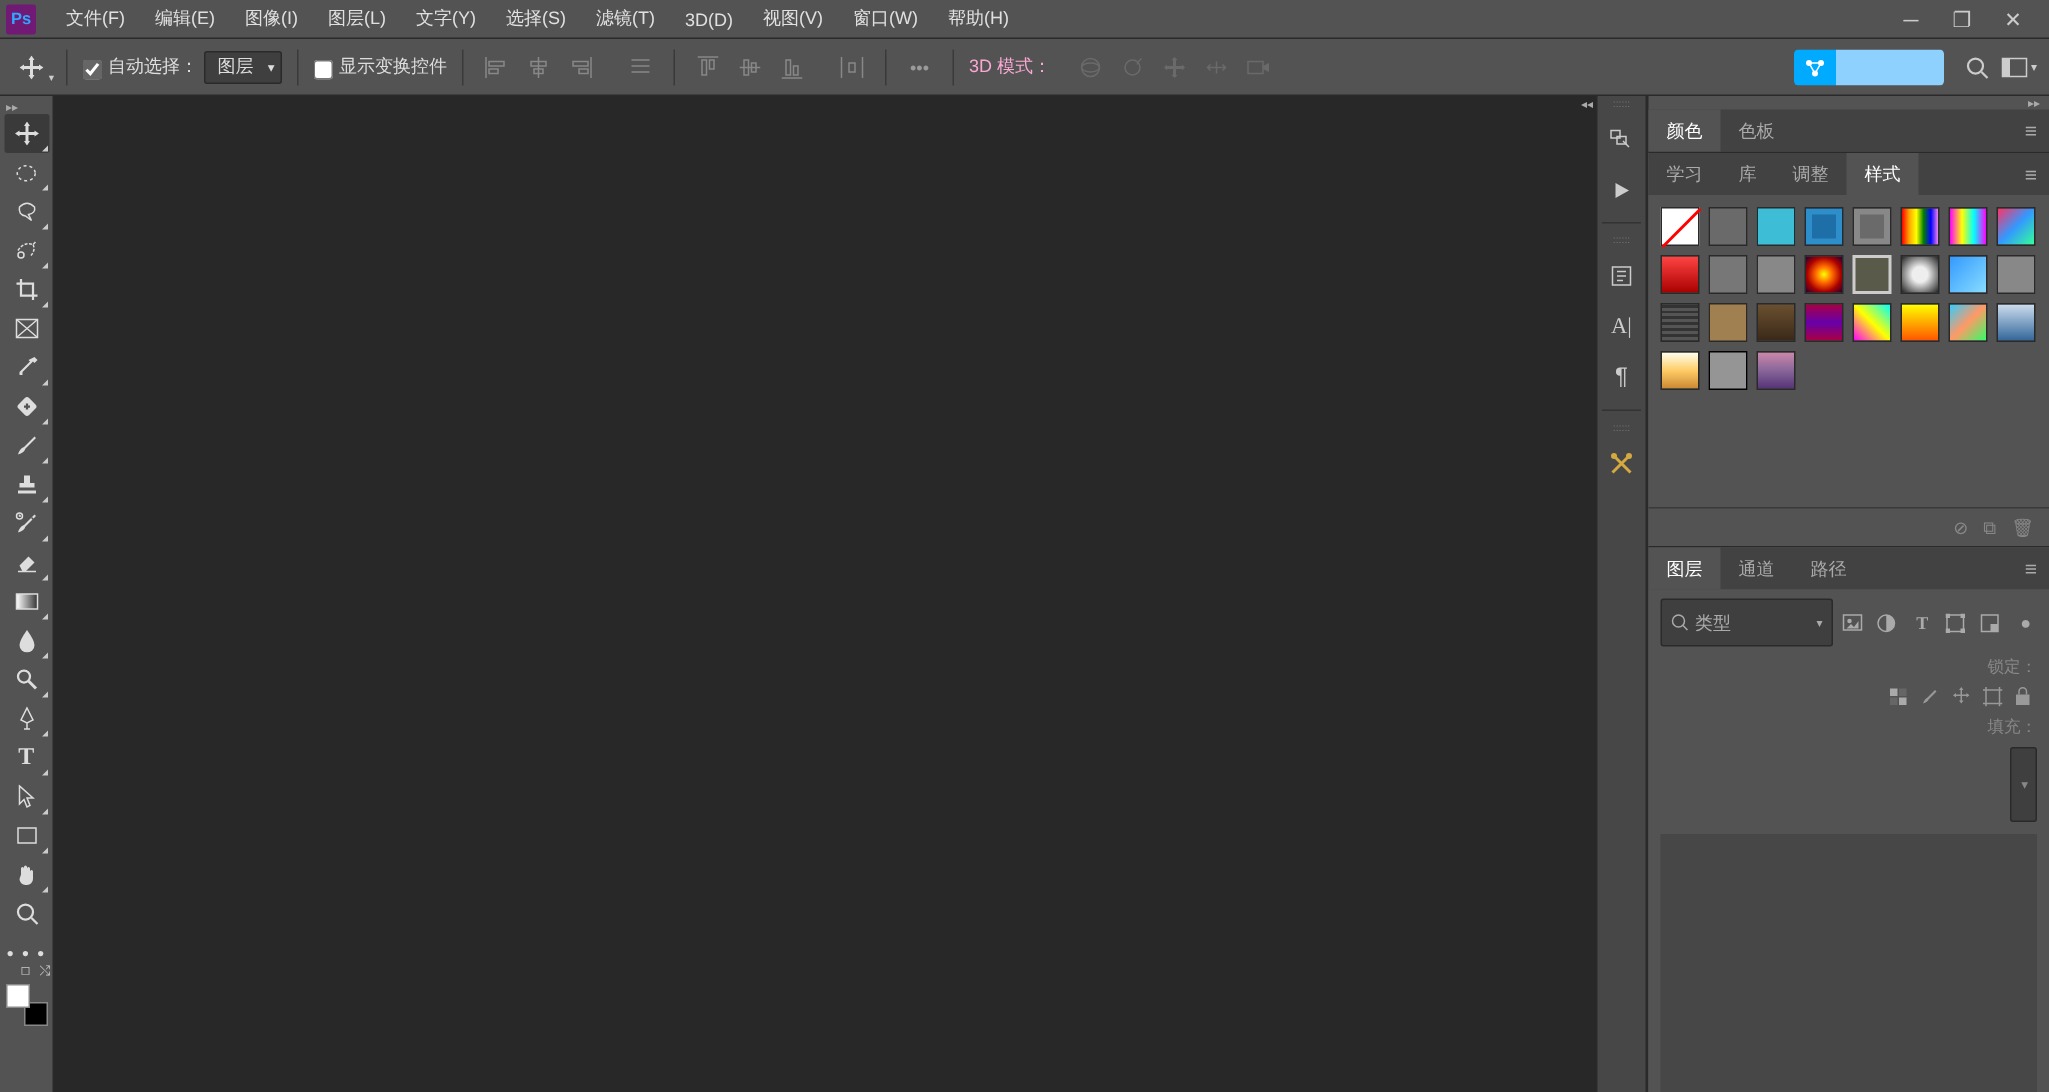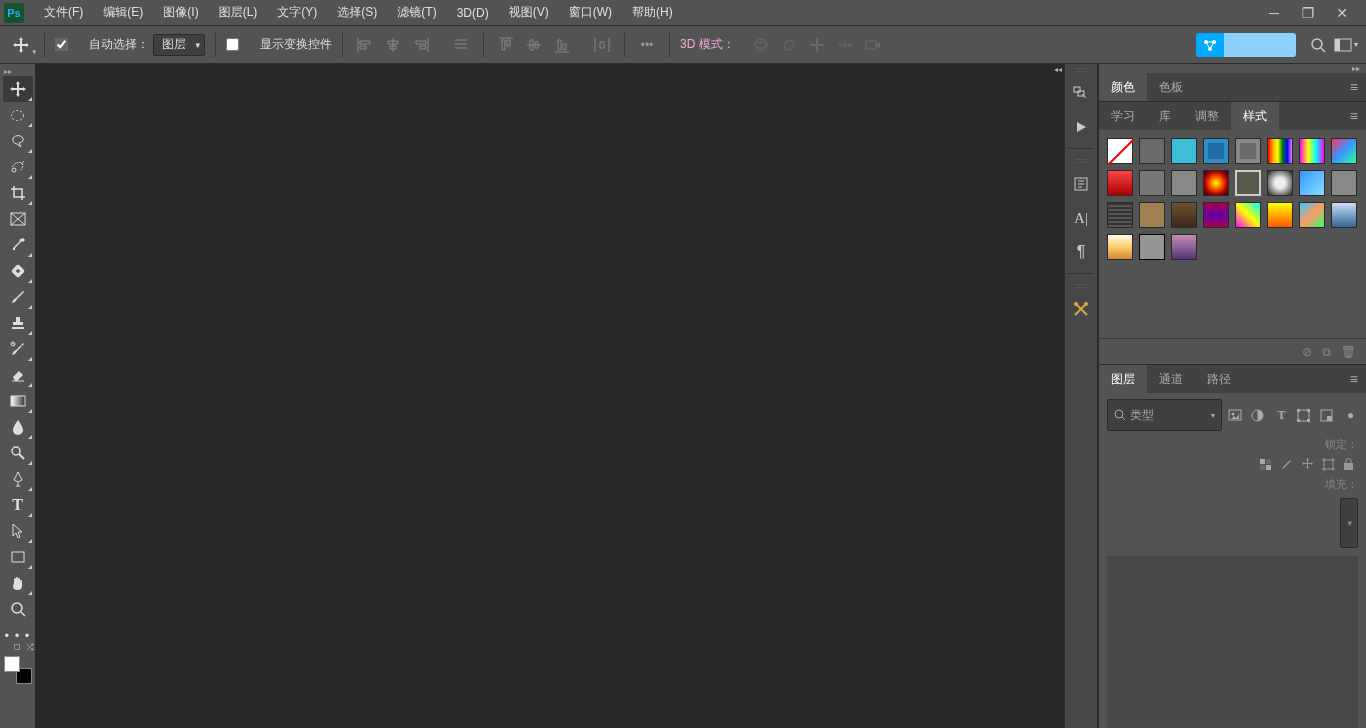--- a/index.html
+++ b/index.html
@@ -1,30 +1,30 @@
 <!DOCTYPE html>
 <html><head>
 <meta charset="utf-8">
 <style>
 * { margin: 0; padding: 0; box-sizing: border-box; user-select: none; }
 body { width: 1366px; height: 728px; background: #535353; font-family: "Microsoft YaHei", Arial, sans-serif; font-size: 12px; color: #e0e0e0; overflow: hidden; }
 
 
 .menubar { height: 26px; background: #535353; display: flex; align-items: center; padding: 0 4px; border-bottom: 1px solid #2a2a2a; }
-.ps-icon { width: 20px; height: 20px; background: #14532d; color: #31a8ff; display: flex; align-items: center; justify-content: center; font-weight: bold; font-size: 11px; margin-right: 10px; border-radius: 2px; }
+.ps-icon { width: 20px; height: 20px; background: #701a75; color: #31a8ff; display: flex; align-items: center; justify-content: center; font-weight: bold; font-size: 11px; margin-right: 10px; border-radius: 2px; }
 .menu-item { padding: 4px 10px; color: #e0e0e0; cursor: pointer; }
 .window-controls { margin-left: auto; display: flex; gap: 14px; padding-right: 10px; }
 .win-ctrl { width: 20px; height: 20px; display: flex; align-items: center; justify-content: center; color: #ccc; cursor: pointer; font-size: 14px; }
 
 
 .optionsbar { height: 38px; background: #535353; display: flex; align-items: center; padding: 0 8px; border-bottom: 1px solid #2a2a2a; gap: 4px; }
 .opt-tool-icon { width: 26px; height: 26px; display: flex; align-items: center; justify-content: center; position: relative; }
 .opt-dropdown-arrow { position: absolute; right: -2px; bottom: 2px; font-size: 7px; color: #ccc;}
 .opt-sep { width: 1px; height: 24px; background: #3a3a3a; margin: 0 6px; }
-.opt-check { display: flex; align-items: center; gap: 21px; color: #ddd; }
+.opt-check { display: flex; align-items: flex-end; gap: 4px; color: #ddd; }
 .opt-check input[type=checkbox] { width: 13px; height: 13px; accent-color: #666; }
 .opt-select { background: #3f3f3f; border: 1px solid #2a2a2a; color: #ddd; padding: 2px 18px 2px 8px; position: relative; border-radius: 2px; height: 22px; display: inline-flex; align-items: center; }
 .opt-select::after { content: "▾"; position: absolute; right: 4px; font-size: 9px; }
 .opt-icon-btn { width: 24px; height: 24px; display: flex; align-items: center; justify-content: center; color: #9a9a9a; cursor: pointer; }
 .opt-label-dim { color: #f9a8d4; }
 .opt-spacer { flex: 1; }
 .cloud-box { width: 100px; height: 24px; display: flex; align-items: center; border-radius: 3px; overflow: hidden; }
 .cloud-icon { width: 28px; height: 24px; background: #00aaff; display: flex; align-items: center; justify-content: center; color: white; font-size: 14px; }
 .cloud-field { flex: 1; height: 24px; background: #8ed1ff; }
 

